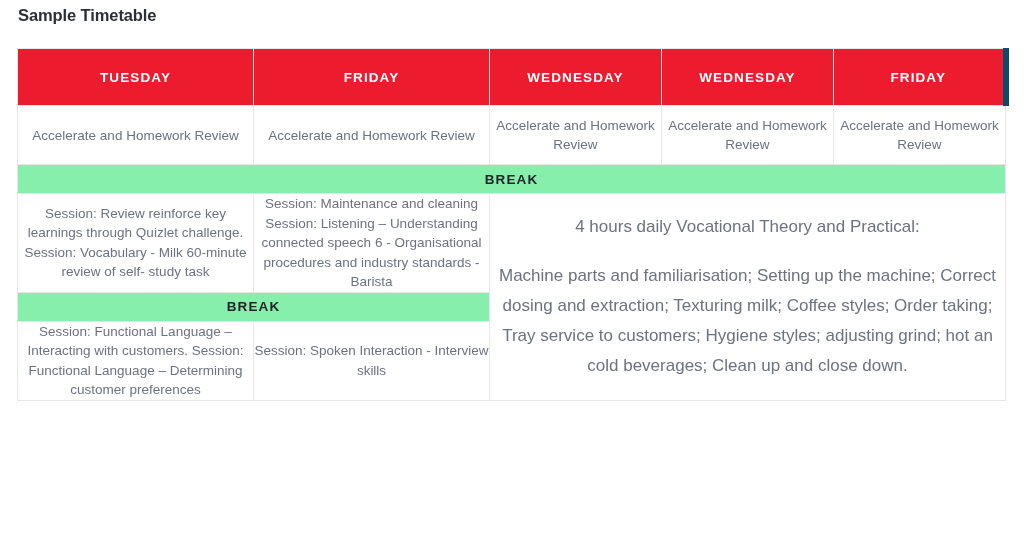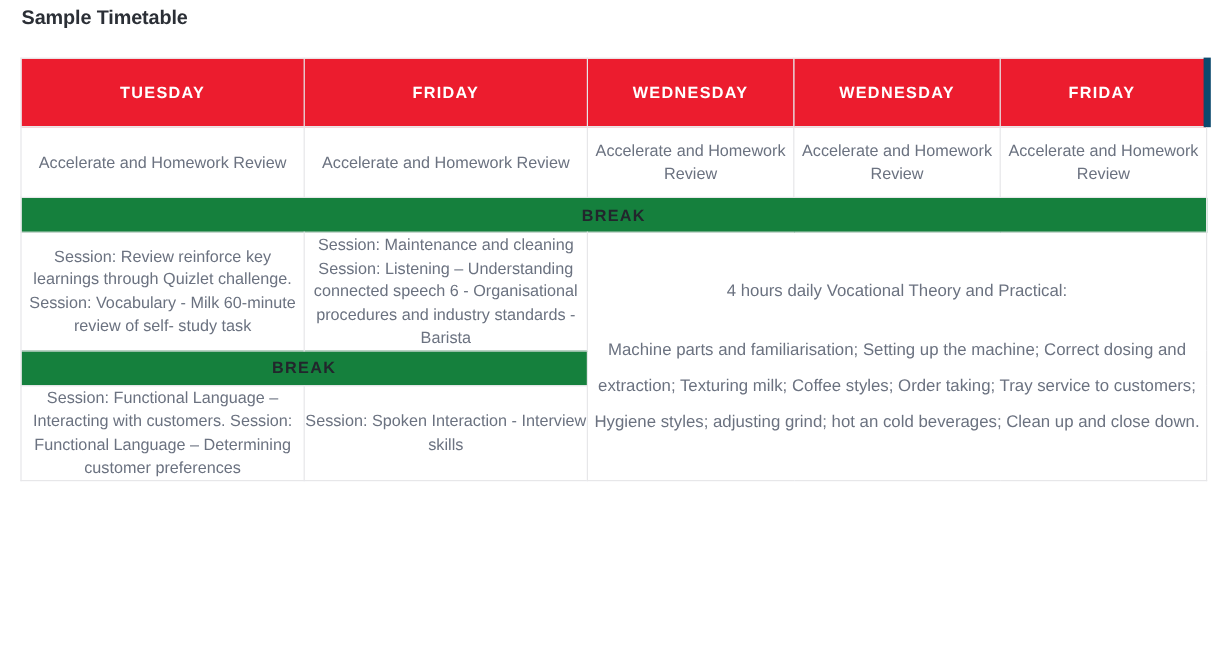--- a/index.html
+++ b/index.html
@@ -60,40 +60,40 @@
     border-right: 6px solid #0c4a6e;
   }
   td.accelerate {
     height: 58px;
     font-size: 13.5px;
     line-height: 19px;
     color: #6b7280;
     padding: 4px 8px;
   }
   td.break-cell {
-    background: #15803d;
+    background: #86efac;
     color: #22262c;
     font-weight: bold;
     font-size: 13.5px;
     letter-spacing: 1.1px;
     height: 28px;
     border-left-color: #e9eaec;
     border-right-color: #e9eaec;
     border-top-color: #e9eaec;
     border-bottom-color: #e9eaec;
   }
   td.session {
     font-size: 13.5px;
     line-height: 19.5px;
     color: #6b7280;
     padding: 8px 10px;
     vertical-align: middle;
   }
   td.vocational {
-    font-size: 14px;
+    font-size: 17px;
     line-height: 30px;
     color: #6b7280;
     padding: 10px 38px;
     vertical-align: middle;
     text-align: center;
     margin-top: 48px;
   }
   .voc-lead { display: block; }
   .voc-gap { display: block; height: 19px; }
   .voc-body { display: block; }

